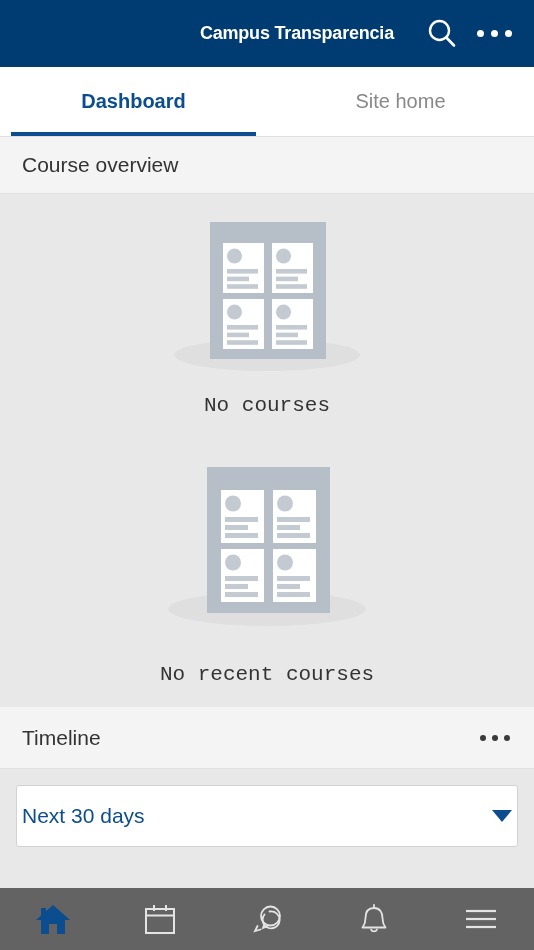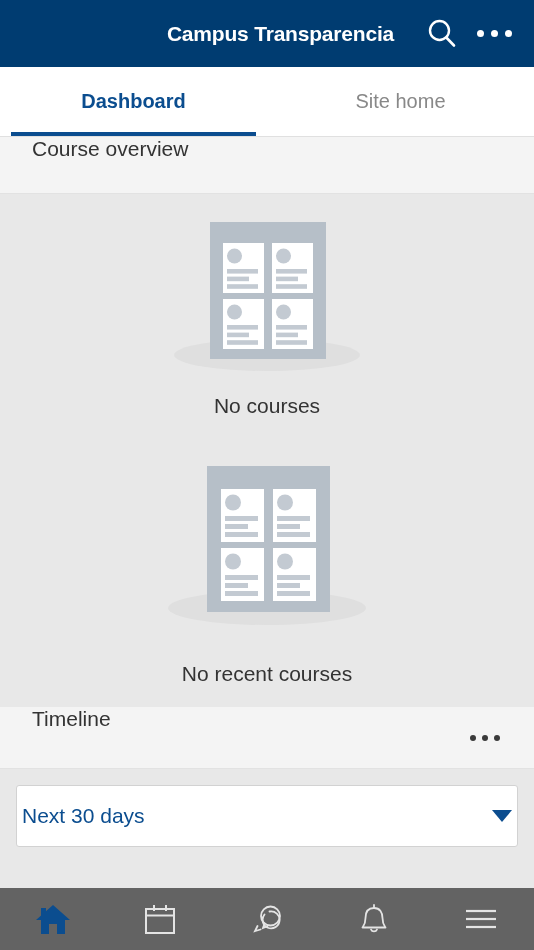--- a/index.html
+++ b/index.html
@@ -27,21 +27,21 @@
     background: #003c71;
     flex: 0 0 67px;
     display: flex;
     align-items: center;
     justify-content: flex-end;
     padding-right: 14px;
     position: relative;
   }
   .appbar-title {
     color: #ffffff;
-    font-size: 21px;
+    font-size: 18px;
     font-weight: bold;
     letter-spacing: -0.2px;
     white-space: nowrap;
   }
   .appbar-actions {
     display: flex;
     align-items: center;
     margin-left: 22px;
   }
   .icon-btn {
@@ -95,23 +95,24 @@
   
   .scroll {
     flex: 1 1 auto;
     overflow: hidden;
     background: #e8e8e8;
     position: relative;
   }
 
   .section-header {
     background: #f4f4f4;
-    padding: 0 32px;
+    padding: 0 22px;
     height: 57px;
     display: flex;
+    align-items: center;
     justify-content: space-between;
     border-bottom: 1px solid #e2e2e2;
   }
   .section-title {
     font-size: 21px;
     color: #333333;
   }
   .dots-menu {
     display: flex;
     align-items: center;
@@ -130,20 +131,21 @@
     background: #e8e8e8;
     display: flex;
     flex-direction: column;
     align-items: center;
     justify-content: center;
   }
   .empty-label {
     font-size: 21px;
     color: #333333;
     text-align: right;
+    font-family: Liberation Mono, monospace;
   }
 
   
   .illus {
     position: relative;
     display: block;
   }
 
   
   .timeline-body {

